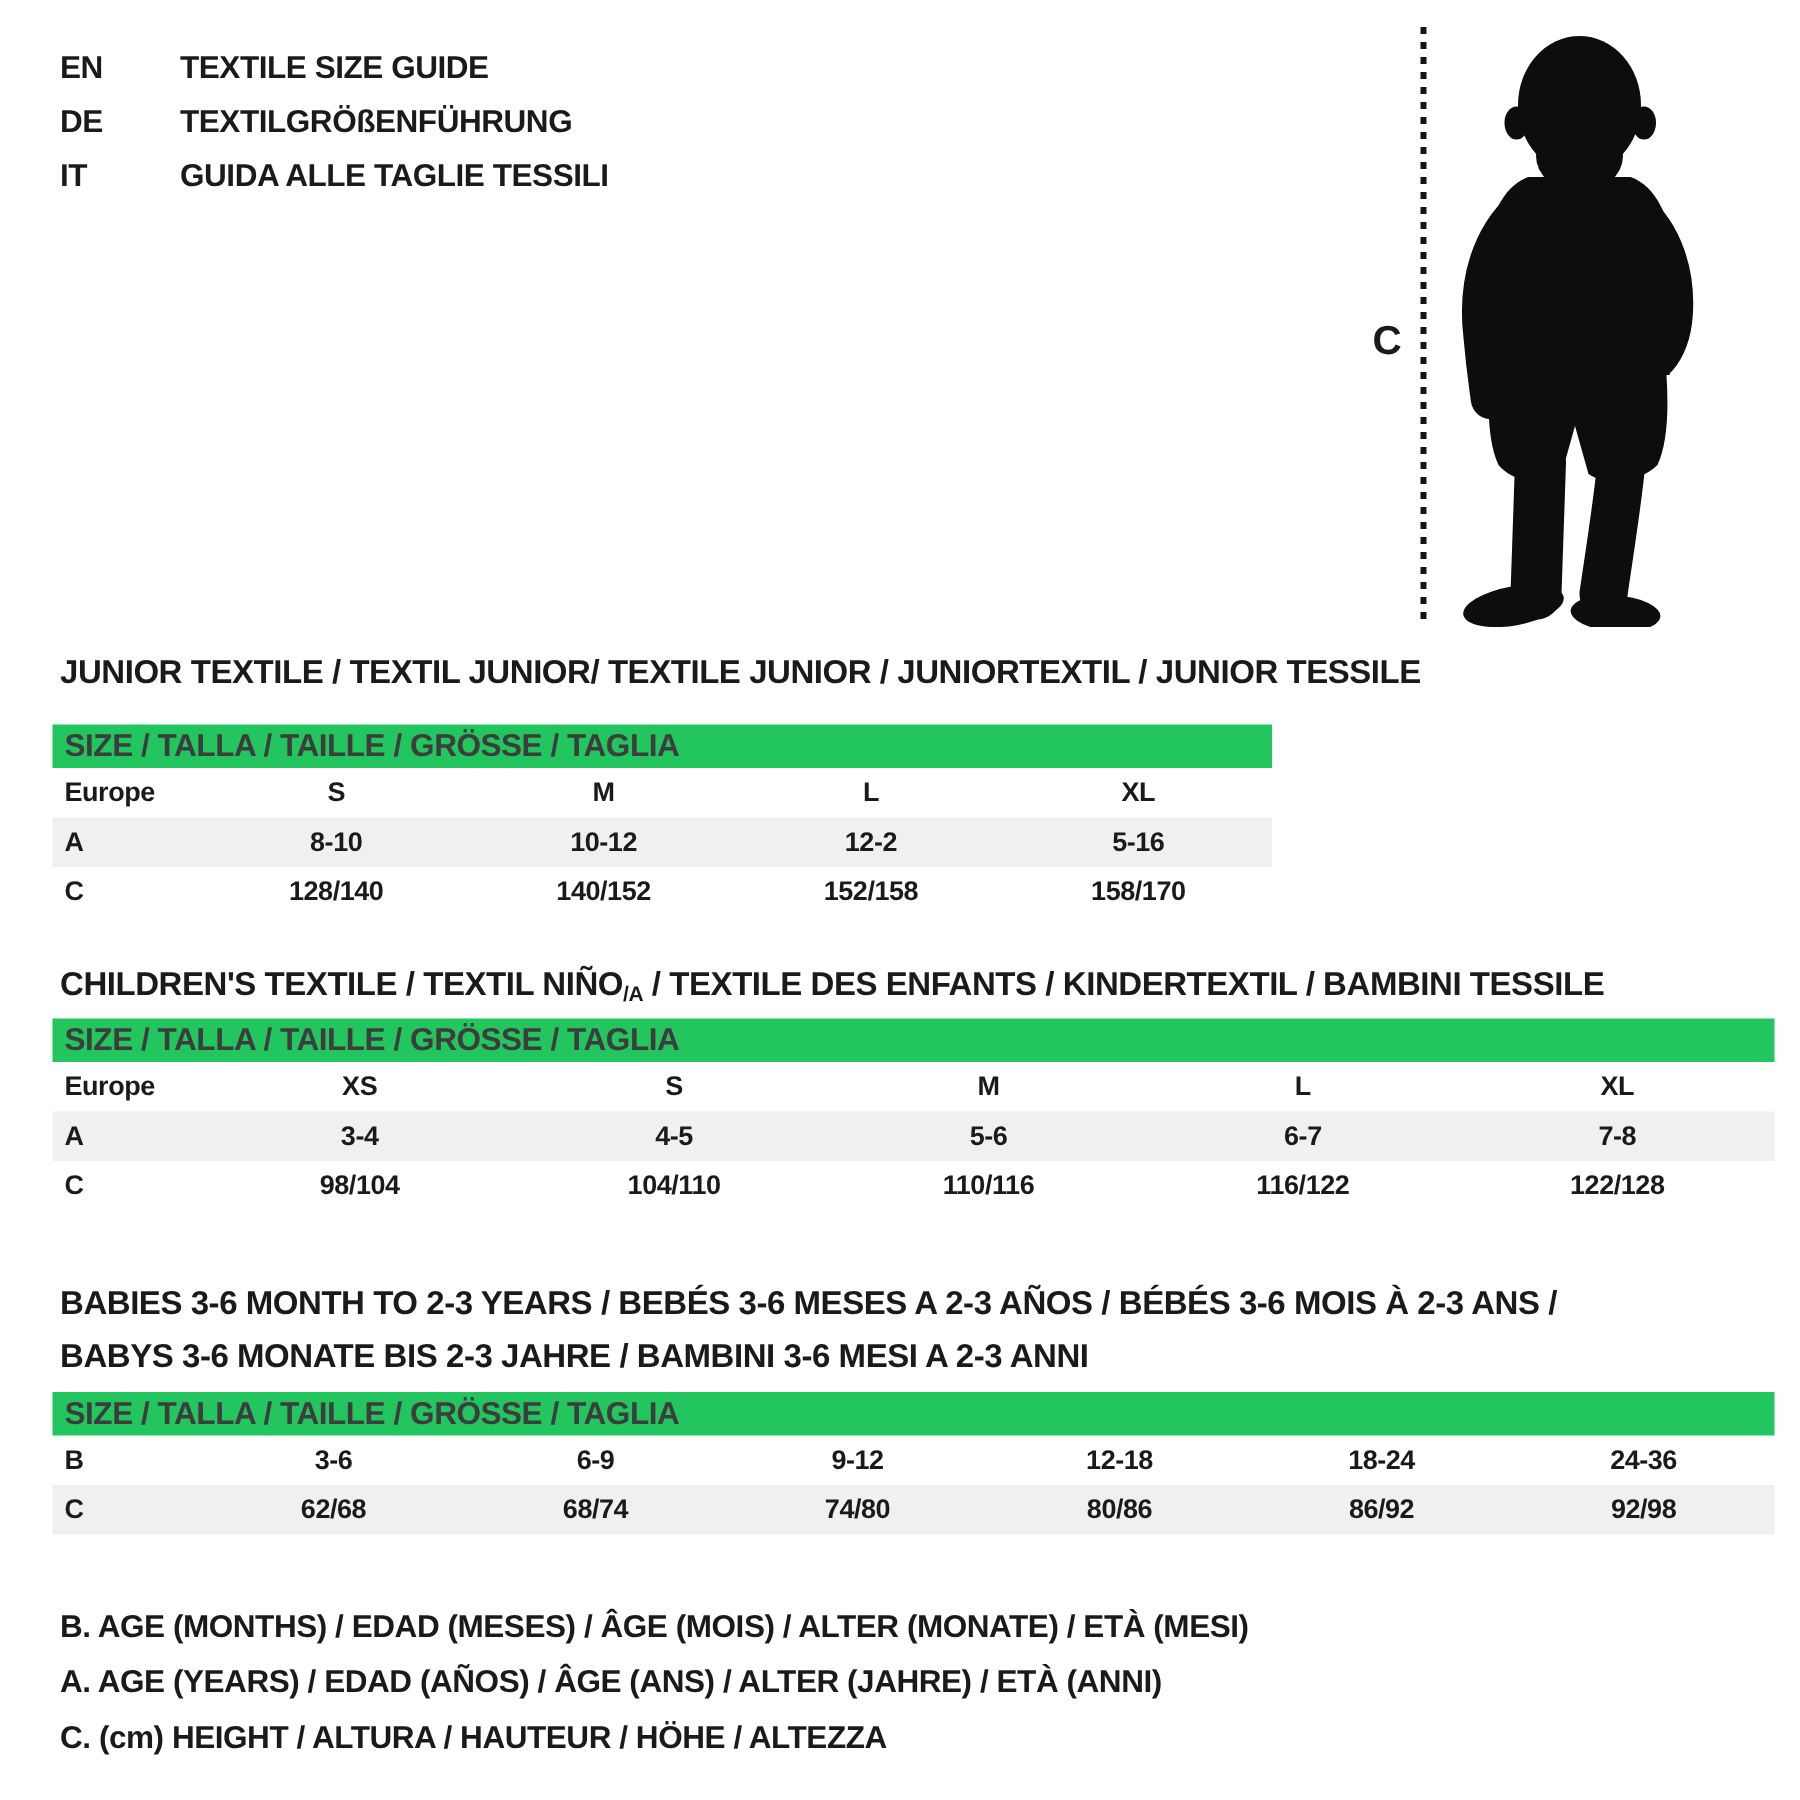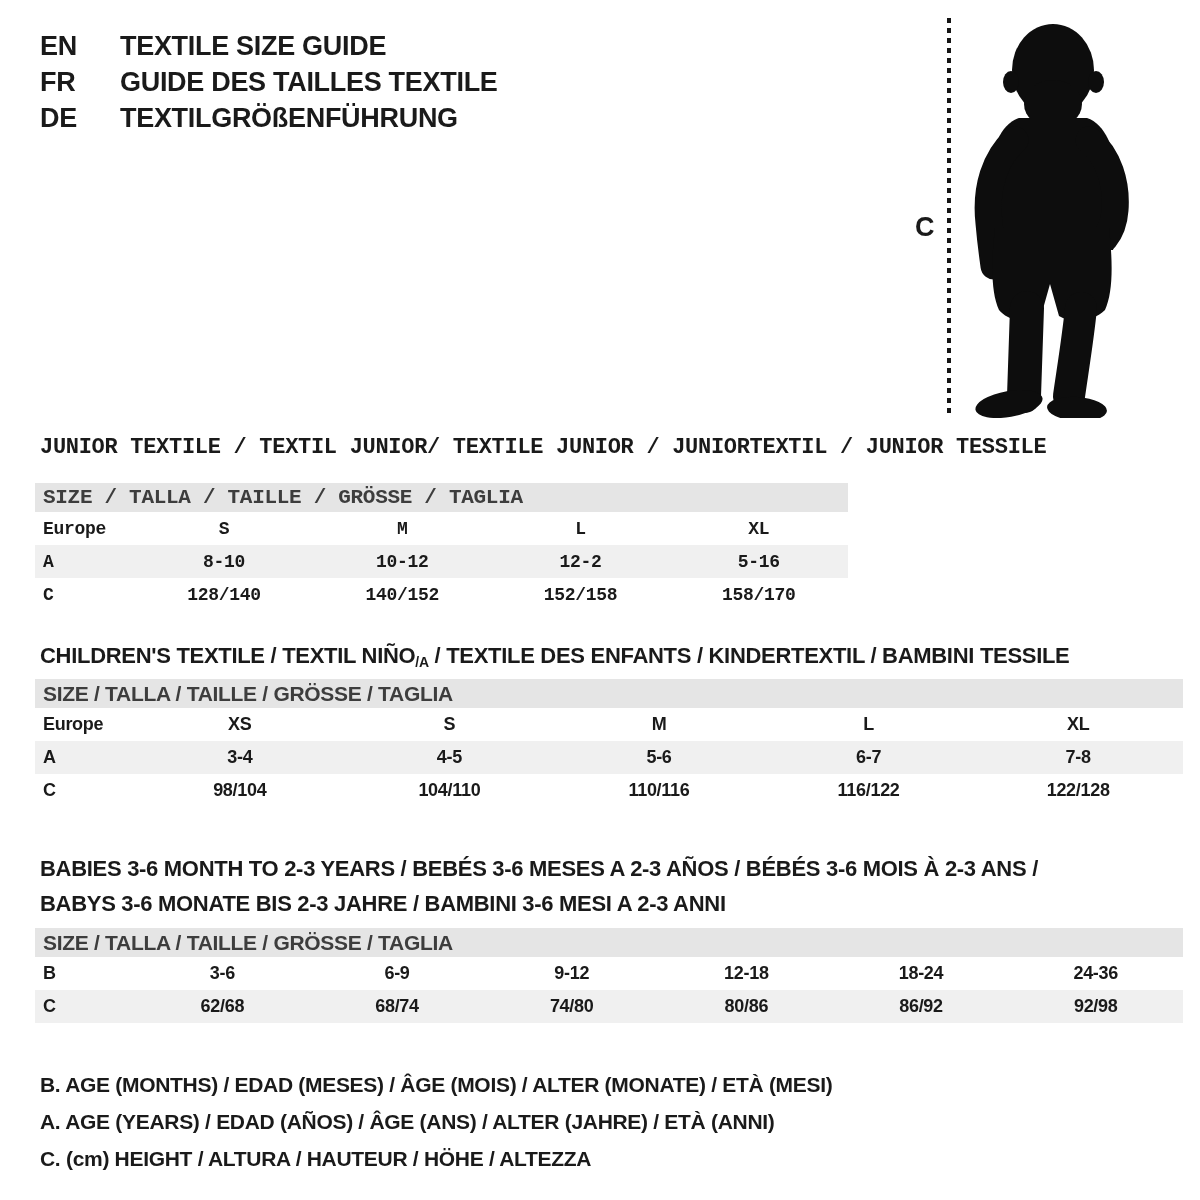--- a/index.html
+++ b/index.html
@@ -13,56 +13,56 @@
   .page {
     position:relative;
     width:1200px; height:1200px;
     background:#ffffff;
     overflow:hidden;
     letter-spacing:-0.3px;
   }
 
   
   .lang-list { position:absolute; left:40px; top:28px; }
-  .lang-row { display:flex; line-height:36px; font-size:27px; }
+  .lang-row { display:flex; line-height:36px; font-size:21px; }
   .lang-code { width:80px; }
   .lang-text { white-space:nowrap; }
 
   
   .figure { position:absolute; left:903px; top:12px; width:240px; height:408px; }
   .figure-c {
     position:absolute; left:12px; top:200px;
     font-size:27px;
   }
   .dash-line {
     position:absolute; left:44px; top:6px;
     width:4px; height:398px;
     background-image:repeating-linear-gradient(to bottom,#141414 0 5px,transparent 5px 10px);
   }
   .toddler-svg { position:absolute; left:62px; top:6px; }
 
   
   .sec { position:absolute; left:35px; }
-  .sec-junior   { top:435px; width:813px;font-family:Liberation Mono, monospace; }
+  .sec-junior   { top:435px; width:813px; }
   .sec-children { top:643px; width:1148px; }
   .sec-babies   { top:851px; width:1148px; }
 
   .sec-title {
     font-size:22px; line-height:26px;
     margin:0 0 0 5px; white-space:nowrap;
   }
   .sec-title .subscr { font-size:14px; vertical-align:-4px; }
   .sec-junior .sec-title   { margin-bottom:22px; }
   .sec-children .sec-title { margin-bottom:4px; }
   .sec-babies .sec-title-block { margin-bottom:7px; }
   .sec-babies .sec-title { line-height:35px; margin-bottom:0; }
 
   .size-bar {
     height:29px;
-    background:#e5e5e5;
+    background:#22c55e;
     color:#3d3d3d;
     display:flex; align-items:center;
     padding-left:8px;
     font-size:21px;
     white-space:nowrap;
   }
   .trow { display:flex; align-items:center; height:33px; font-size:18px; }
   .trow.alt { background:#f0f0f0; }
   .tlabel { width:100px; padding-left:8px; }
   .tcell { flex:1; text-align:center; }
@@ -75,26 +75,26 @@
 <body>
 
 <div class="page">
 
   <div class="lang-list">
     <div class="lang-row">
       <span class="lang-code">EN</span>
       <span class="lang-text">TEXTILE SIZE GUIDE</span>
     </div>
     <div class="lang-row">
-      <span class="lang-code">FR</span>
-      <span class="lang-text">GUIDE DES TAILLES TEXTILE</span>
-    </div>
-    <div class="lang-row">
       <span class="lang-code">DE</span>
       <span class="lang-text">TEXTILGRÖßENFÜHRUNG</span>
+    </div>
+    <div class="lang-row">
+      <span class="lang-code">IT</span>
+      <span class="lang-text">GUIDA ALLE TAGLIE TESSILI</span>
     </div>
   </div>
 
   <div class="figure">
     <span class="figure-c">C</span>
     <div class="dash-line"></div>
     <svg class="toddler-svg" width="172" height="400" viewBox="0 0 172 400" aria-hidden="true">
       <g fill="#0d0d0d" stroke="none">
 
         <ellipse cx="88" cy="52" rx="41" ry="46"></ellipse>

